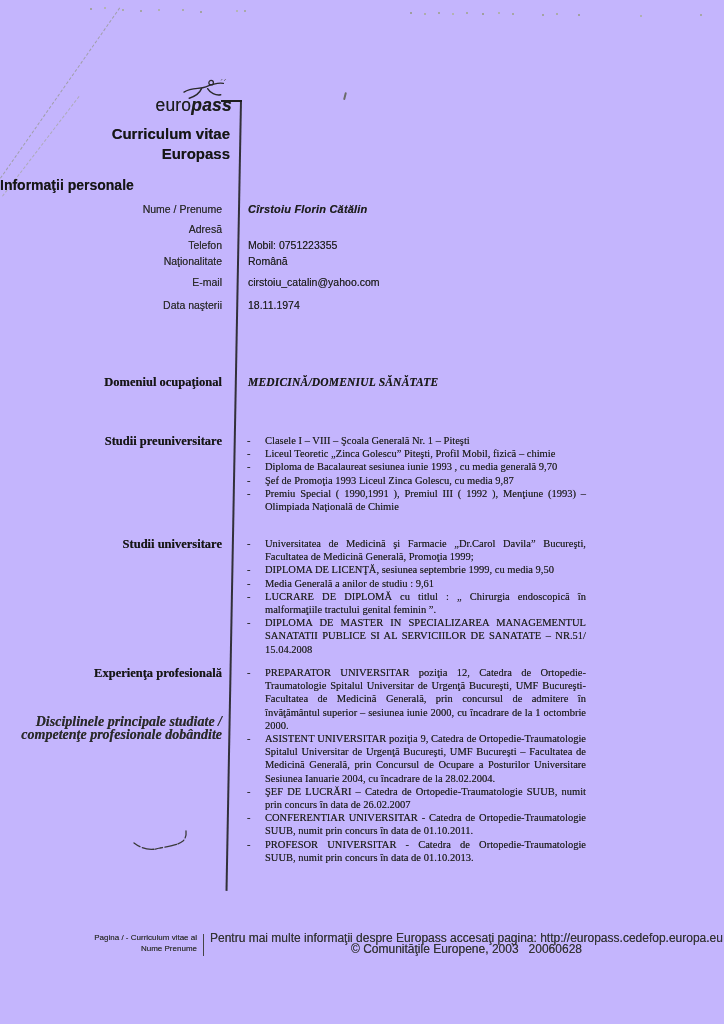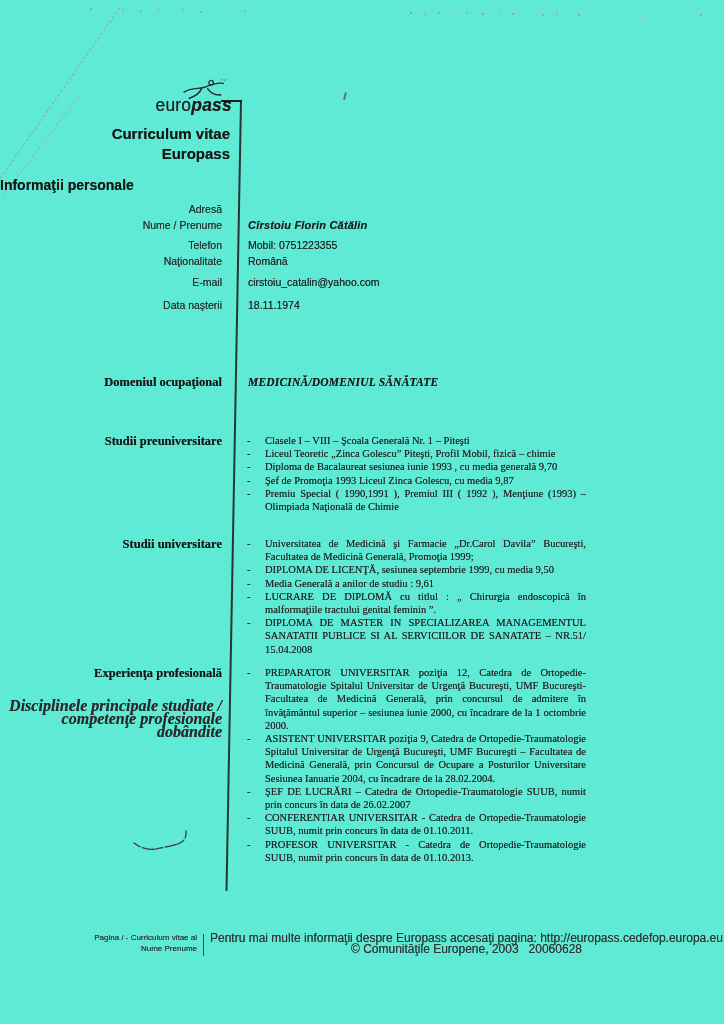--- a/index.html
+++ b/index.html
@@ -1,18 +1,18 @@
 <!DOCTYPE html>
 <html><head>
 <meta charset="utf-8">
 <style>
   html,body { margin:0; padding:0; background:#e8e8e8; }
   .page {
     position:relative; width:724px; height:1024px; margin:0 auto;
-    background:#5eead4; overflow:hidden;
+    background:#c4b5fd; overflow:hidden;
     font-family:"Liberation Sans","DejaVu Sans",sans-serif;
     color:#242424;
     text-shadow:0 0 0.6px rgba(45,45,45,0.7);
   }
 
   
   .speckles { position:absolute; top:0; left:0; width:2px; height:1.5px; background:transparent;
     box-shadow: 90px 8px 0 #a2a2a2, 104px 7px 0 #b4b4b4, 122px 9px 0 #ababab,
       140px 10px 0 #a5a5a5, 158px 9px 0 #b0b0b0, 182px 9px 0 #ababab, 200px 11px 0 #a3a3a3,
       236px 10px 0 #b5b5b5, 244px 10px 0 #a9a9a9, 410px 12px 0 #9e9e9e, 424px 13px 0 #adadad,
@@ -47,21 +47,21 @@
   .field-row { display:flex; }
   .field-label { width:232px; box-sizing:border-box; text-align:right; padding-right:10px; color:#2c2c2c; }
   .field-value { padding-left:16px; color:#1f1f1f; }
   .field-value.name { font-weight:bold; font-style:italic; font-size:11px; letter-spacing:.2px; }
   .mb8 { margin-bottom:8px; } .mb4 { margin-bottom:4px; } .mb3 { margin-bottom:3px; } .mb11 { margin-bottom:11px; } .mb9 { margin-bottom:9px; }
 
   
   .sec { position:absolute; left:0; display:flex; width:588px;font-family:Liberation Serif, serif; }
   .sec-label { width:232px; box-sizing:border-box; text-align:right; padding-right:10px;
     font-weight:bold; font-size:12.5px; color:#161616; flex-shrink:0; }
-  .sec-sublabel { margin-top:18px; font-weight:bold; font-style:italic; font-size:16px;
+  .sec-sublabel { margin-top:34px; font-weight:bold; font-style:italic; font-size:14px;
     line-height:13px; color:#2a2a2a; }
   .sec-body { width:456px; box-sizing:border-box; }
   .occ-value { padding-left:16px; font-weight:bold; font-style:italic; font-size:11.5px;
     letter-spacing:.2px; color:#1a1a1a; padding-top:1px; }
 
   
   ul.dash-list { margin:0; padding:0; list-style:none; font-size:10.5px; line-height:13.2px; color:#222; }
   ul.dash-list li { display:flex; }
   ul.dash-list li .dash { width:18px; padding-left:15px; flex-shrink:0; }
   ul.dash-list li .li-text { flex:1; text-align:justify; padding-right:2px; }
@@ -98,27 +98,27 @@
   <div class="divider-v"></div>
 
   <div class="cv-title">
     <div>Curriculum vitae</div>
     <div>Europass</div>
   </div>
 
   <div class="personal-heading">Informaţii personale</div>
 
   <div class="fields">
+    <div class="field-row mb8">
+      <div class="field-label">Nume / Prenume</div>
+      <div class="field-value name">Cîrstoiu Florin Cătălin</div>
+    </div>
     <div class="field-row mb4">
       <div class="field-label">Adresă</div>
       <div class="field-value"></div>
-    </div>
-    <div class="field-row mb8">
-      <div class="field-label">Nume / Prenume</div>
-      <div class="field-value name">Cîrstoiu Florin Cătălin</div>
     </div>
     <div class="field-row mb4">
       <div class="field-label">Telefon</div>
       <div class="field-value">Mobil: 0751223355</div>
     </div>
     <div class="field-row mb9">
       <div class="field-label">Naţionalitate</div>
       <div class="field-value">Română</div>
     </div>
     <div class="field-row mb11">

